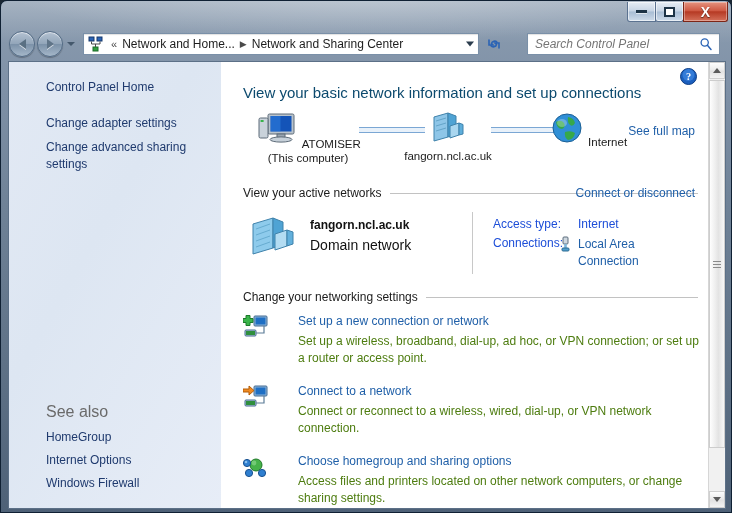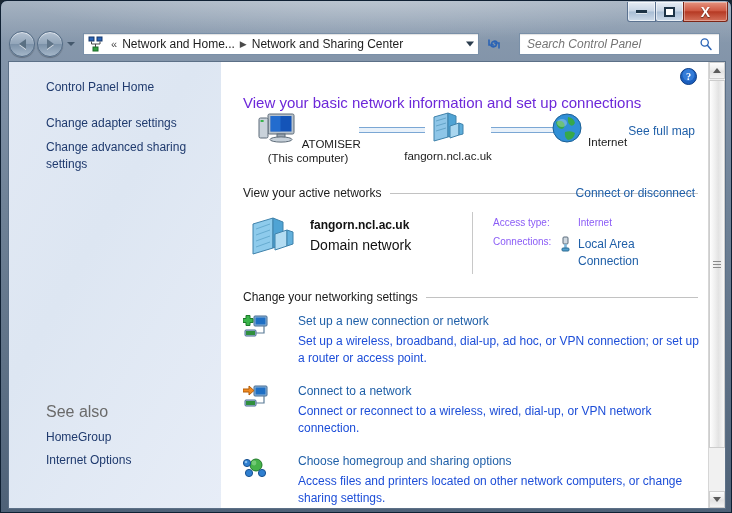--- a/index.html
+++ b/index.html
@@ -161,21 +161,21 @@
     border-right: 4px solid transparent;
     border-top: 5px solid #2b3c4d;
   }
   #refresh-btn {
     width: 24px; height: 22px;
     margin-left: 2px;
     display: flex; align-items: center; justify-content: center;
     border: 1px solid transparent;
   }
   #searchbox {
-    margin-left: 12px;
+    margin-left: 20px;
     height: 22px;
     flex: 1;
     margin-right: 13px;
     background: #ffffff;
     border: 1px solid #7a90a8;
     box-shadow: inset 0 1px 1px rgba(0,0,0,0.12);
     display: flex; align-items: center;
     box-sizing: border-box;
     position: relative;
   }
@@ -242,23 +242,23 @@
   }
 
   #help-icon {
     position: absolute;
     right: 28px; top: 6px;
     width: 17px; height: 17px;
   }
 
   #page-heading {
     position: absolute;
-    left: 21px; top: 32px;
+    left: 21px; top: 22px;
     font-size: 15px;
-    color: #6d28d9;
+    color: #0c4a6e;
     white-space: nowrap;
   }
 
   
   #netmap {
     position: absolute;
     left: 21px; top: 48px;
     width: 440px; height: 62px;
   }
   .map-node {
@@ -332,22 +332,22 @@
     color: #111;
   }
   #active-divider {
     position: absolute;
     left: 250px; top: 150px;
     width: 1px; height: 62px;
     background: #c8c8c8;
   }
   .info-label {
     position: absolute;
-    font-size: 10px;
-    color: #8b5cf6;
+    font-size: 12px;
+    color: #1d4ed8;
   }
   #lbl-access { left: 271px; top: 155px; }
   #val-access { left: 356px; top: 155px; }
   #lbl-conn   { left: 271px; top: 174px; }
   #conn-link {
     position: absolute;
     left: 356px; top: 174px;
     width: 86px;
     font-size: 12px;
     color: #1f5fa8;
@@ -376,21 +376,21 @@
     left: 55px; top: 0;
     font-size: 12px;
     color: #1f5fa8;
     cursor: default;
     white-space: nowrap;
   }
   .task-desc {
     position: absolute;
     left: 55px; top: 19px;
     font-size: 12px;
-    color: #1d4ed8;
+    color: #4d7c0f;
     line-height: 17px;
     width: 410px;
   }
   #task-1 { top: 252px; }
   #task-2 { top: 322px; }
   #task-3 { top: 392px; }
 
   
   #scrollbar {
     position: absolute;
@@ -498,20 +498,21 @@
   <div id="client">
 
     <div id="sidebar">
       <div class="side-link" id="sidebar-adapter">Change adapter settings</div>
       <div class="side-link" id="sidebar-home">Control Panel Home</div>
       <div class="side-link" id="sidebar-advanced">Change advanced sharing settings</div>
 
       <div id="see-also-label">See also</div>
       <div class="side-link" id="sidebar-internet">Internet Options</div>
       <div class="side-link" id="sidebar-homegroup">HomeGroup</div>
+      <div class="side-link" id="sidebar-firewall">Windows Firewall</div>
     </div>
 
     <div id="content">
 
       <div id="help-icon">
         <svg width="17" height="17" viewBox="0 0 17 17">
           <circle cx="8.5" cy="8.5" r="8" fill="#1b5fbe" stroke="#0d3d85"></circle>
           <circle cx="8.5" cy="7" r="6" fill="#3d86e0" opacity="0.75"></circle>
           <text x="8.5" y="12.4" font-size="10.5" font-family="Liberation Serif, serif" font-weight="bold" fill="#ffffff" text-anchor="middle">?</text>
         </svg>

